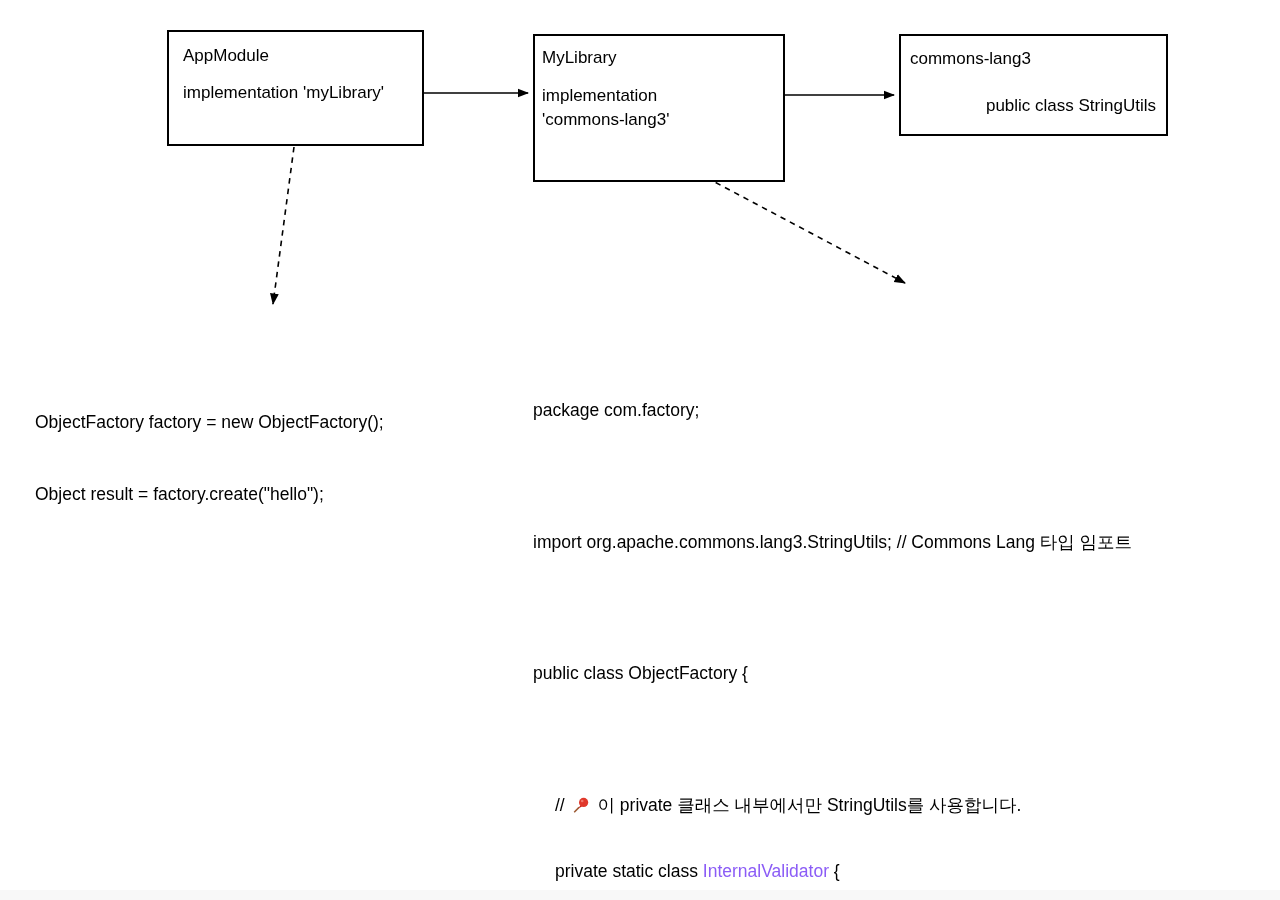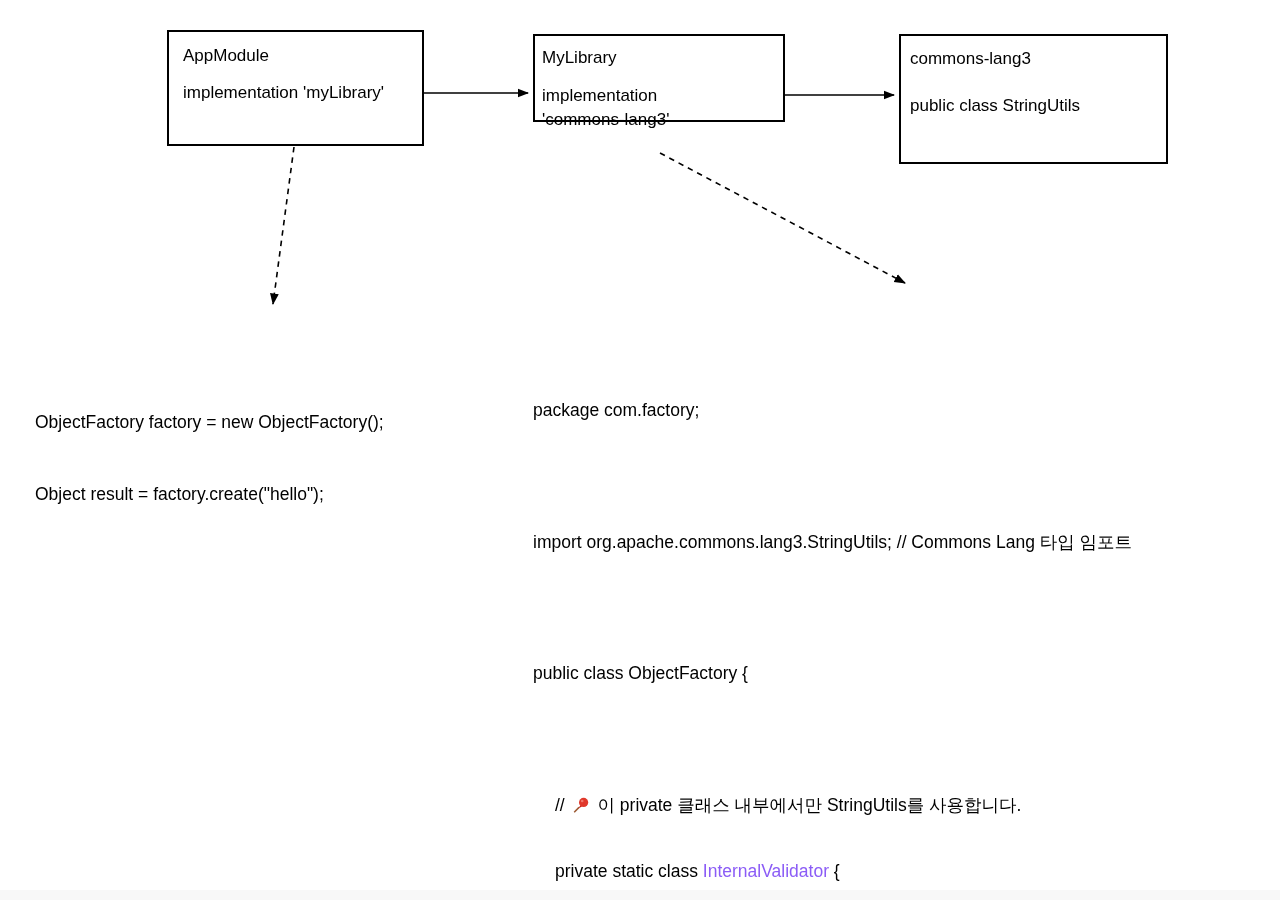--- a/index.html
+++ b/index.html
@@ -10,25 +10,25 @@
 
   svg.overlay { position: absolute; left: 0; top: 0; width: 1280px; height: 900px; pointer-events: none; }
 
   .node { position: absolute; border: 2px solid #000; background: #fff; font-size: 17px; }
   .node .title { display: block; }
 
   #box-appmodule { left: 167px; top: 30px; width: 257px; height: 116px; padding: 14px 0 0 14px; }
   #box-appmodule .title { margin-bottom: 17px; }
   #box-appmodule .dep { padding-left: 0px; margin-top: 13px; }
 
-  #box-mylibrary { left: 533px; top: 34px; width: 252px; height: 88px; padding: 12px 0 0 7px; }
+  #box-mylibrary { left: 533px; top: 34px; width: 252px; height: 148px; padding: 12px 0 0 7px; }
   #box-mylibrary .dep-block { margin-top: 16px; line-height: 24px; }
 
-  #box-commonslang { left: 899px; top: 34px; width: 269px; height: 130px; padding: 13px 0 0 9px; }
-  #box-commonslang .dep { margin-top: 27px; text-align: left; padding-right: 10px; }
+  #box-commonslang { left: 899px; top: 34px; width: 269px; height: 102px; padding: 13px 0 0 9px; }
+  #box-commonslang .dep { margin-top: 27px; text-align: right; padding-right: 10px; }
 
   .codeblock { position: absolute; font-size: 17.5px; white-space: pre; }
 
   #left-code { left: 35px; top: 362px; line-height: 24px; }
 
   #right-code { left: 533px; top: 357px; }
   #right-code .cl { height: 23.8px; line-height: 23.8px; }
   .i0 { padding-left: 0; }
   .i1 { padding-left: 22px; }
   .red { color: #8b5cf6; }

